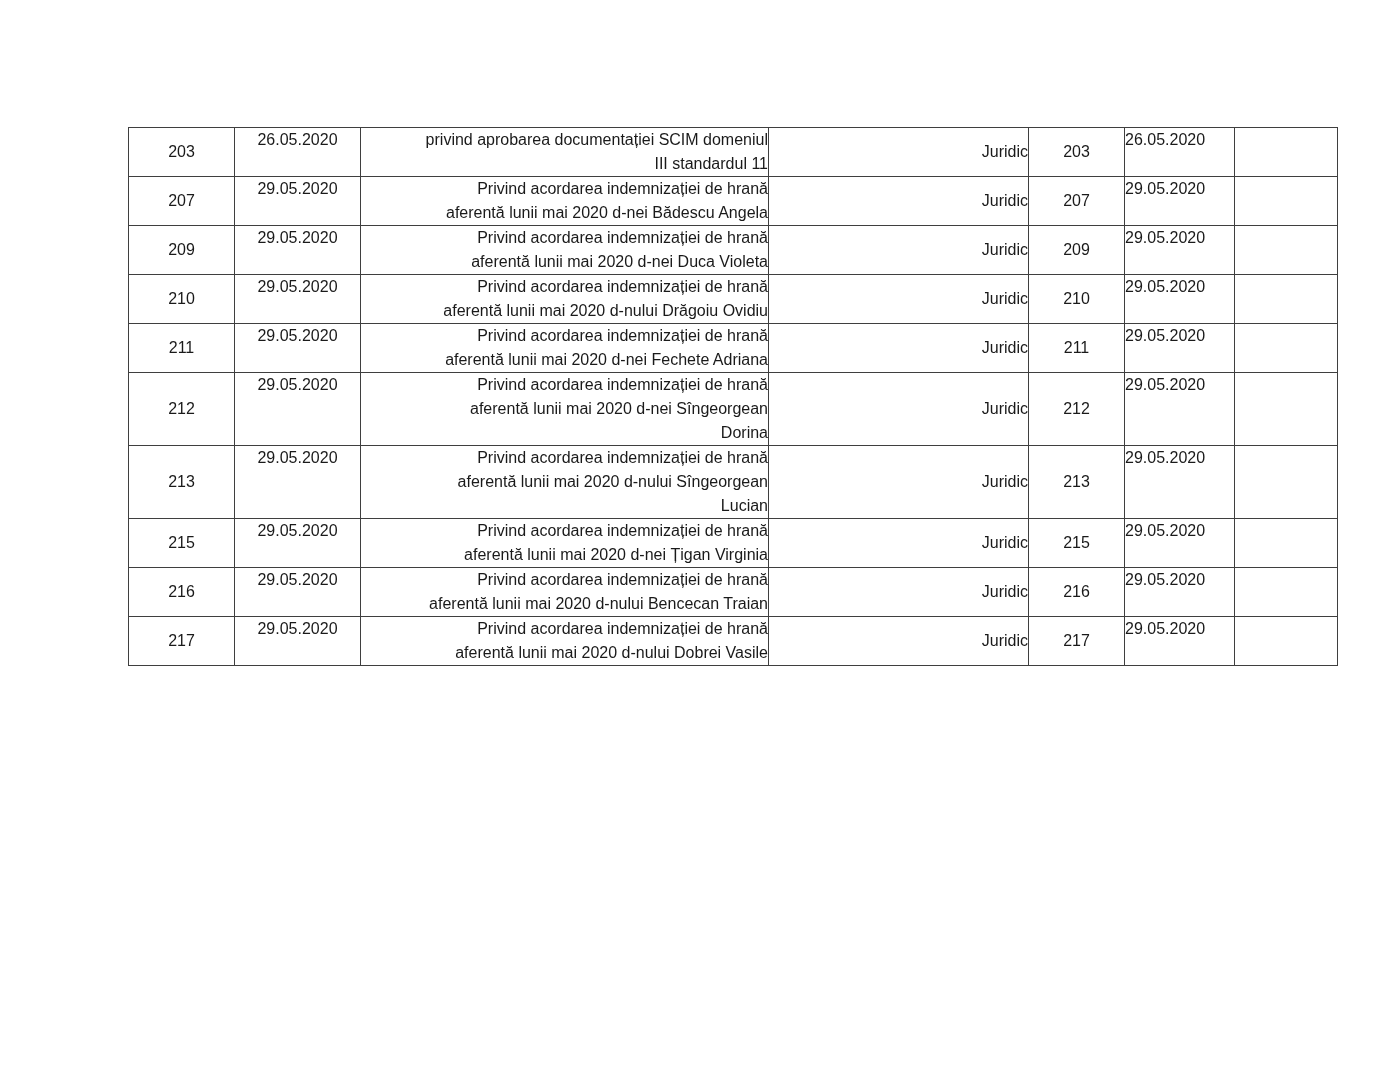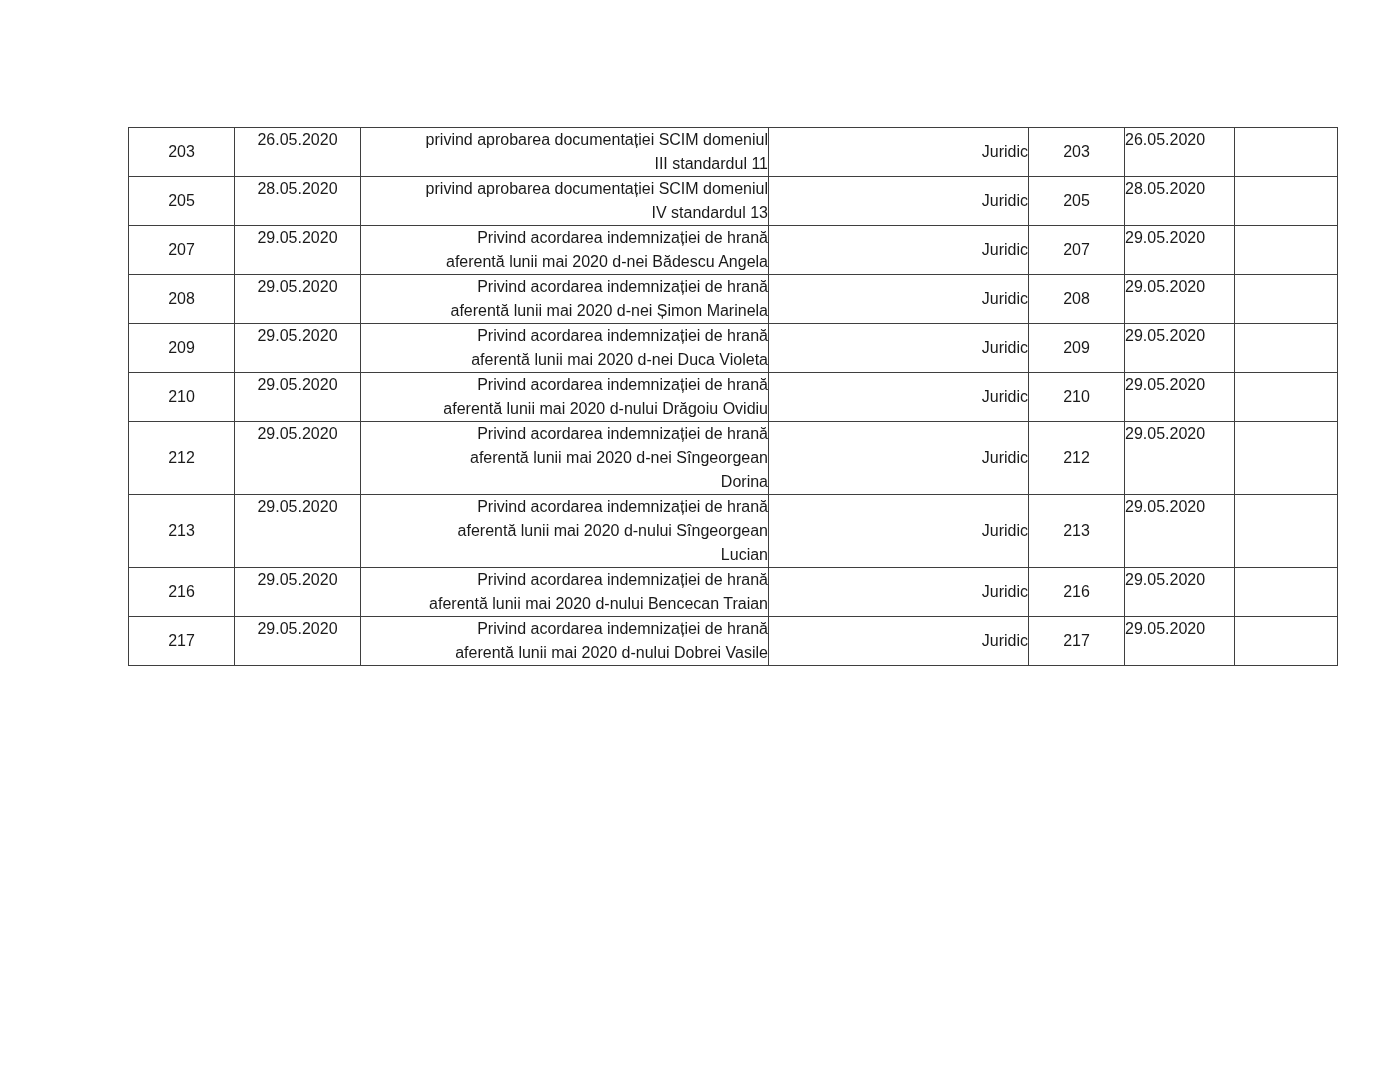--- a/index.html
+++ b/index.html
@@ -57,46 +57,26 @@
     <td class="nr-cell">203</td>
     <td class="date-cell">26.05.2020</td>
     <td class="desc-cell">privind aprobarea documentației SCIM domeniul
 III standardul 11</td>
     <td class="dept-cell">Juridic</td>
     <td class="nr2-cell">203</td>
     <td class="date2-cell">26.05.2020</td>
     <td class="note-cell"></td>
   </tr>
         <tr class="row">
-    <td class="nr-cell">205</td>
-    <td class="date-cell">28.05.2020</td>
-    <td class="desc-cell">privind aprobarea documentației SCIM domeniul
-IV standardul 13</td>
-    <td class="dept-cell">Juridic</td>
-    <td class="nr2-cell">205</td>
-    <td class="date2-cell">28.05.2020</td>
-    <td class="note-cell"></td>
-  </tr>
-        <tr class="row">
     <td class="nr-cell">207</td>
     <td class="date-cell">29.05.2020</td>
     <td class="desc-cell">Privind acordarea indemnizației de hrană
 aferentă lunii mai 2020 d-nei Bădescu Angela</td>
     <td class="dept-cell">Juridic</td>
     <td class="nr2-cell">207</td>
-    <td class="date2-cell">29.05.2020</td>
-    <td class="note-cell"></td>
-  </tr>
-        <tr class="row">
-    <td class="nr-cell">208</td>
-    <td class="date-cell">29.05.2020</td>
-    <td class="desc-cell">Privind acordarea indemnizației de hrană
-aferentă lunii mai 2020 d-nei Șimon Marinela</td>
-    <td class="dept-cell">Juridic</td>
-    <td class="nr2-cell">208</td>
     <td class="date2-cell">29.05.2020</td>
     <td class="note-cell"></td>
   </tr>
         <tr class="row">
     <td class="nr-cell">209</td>
     <td class="date-cell">29.05.2020</td>
     <td class="desc-cell">Privind acordarea indemnizației de hrană
 aferentă lunii mai 2020 d-nei Duca Violeta</td>
     <td class="dept-cell">Juridic</td>
     <td class="nr2-cell">209</td>
@@ -106,39 +86,59 @@
         <tr class="row">
     <td class="nr-cell">210</td>
     <td class="date-cell">29.05.2020</td>
     <td class="desc-cell">Privind acordarea indemnizației de hrană
 aferentă lunii mai 2020 d-nului Drăgoiu Ovidiu</td>
     <td class="dept-cell">Juridic</td>
     <td class="nr2-cell">210</td>
     <td class="date2-cell">29.05.2020</td>
     <td class="note-cell"></td>
   </tr>
+        <tr class="row">
+    <td class="nr-cell">211</td>
+    <td class="date-cell">29.05.2020</td>
+    <td class="desc-cell">Privind acordarea indemnizației de hrană
+aferentă lunii mai 2020 d-nei Fechete Adriana</td>
+    <td class="dept-cell">Juridic</td>
+    <td class="nr2-cell">211</td>
+    <td class="date2-cell">29.05.2020</td>
+    <td class="note-cell"></td>
+  </tr>
         <tr class="row tall">
     <td class="nr-cell">212</td>
     <td class="date-cell">29.05.2020</td>
     <td class="desc-cell">Privind acordarea indemnizației de hrană
 aferentă lunii mai 2020 d-nei Sîngeorgean
 Dorina</td>
     <td class="dept-cell">Juridic</td>
     <td class="nr2-cell">212</td>
     <td class="date2-cell">29.05.2020</td>
     <td class="note-cell"></td>
   </tr>
         <tr class="row tall">
     <td class="nr-cell">213</td>
     <td class="date-cell">29.05.2020</td>
     <td class="desc-cell">Privind acordarea indemnizației de hrană
 aferentă lunii mai 2020 d-nului Sîngeorgean
 Lucian</td>
     <td class="dept-cell">Juridic</td>
     <td class="nr2-cell">213</td>
+    <td class="date2-cell">29.05.2020</td>
+    <td class="note-cell"></td>
+  </tr>
+        <tr class="row">
+    <td class="nr-cell">215</td>
+    <td class="date-cell">29.05.2020</td>
+    <td class="desc-cell">Privind acordarea indemnizației de hrană
+aferentă lunii mai 2020 d-nei Țigan Virginia</td>
+    <td class="dept-cell">Juridic</td>
+    <td class="nr2-cell">215</td>
     <td class="date2-cell">29.05.2020</td>
     <td class="note-cell"></td>
   </tr>
         <tr class="row">
     <td class="nr-cell">216</td>
     <td class="date-cell">29.05.2020</td>
     <td class="desc-cell">Privind acordarea indemnizației de hrană
 aferentă lunii mai 2020 d-nului Bencecan Traian</td>
     <td class="dept-cell">Juridic</td>
     <td class="nr2-cell">216</td>

